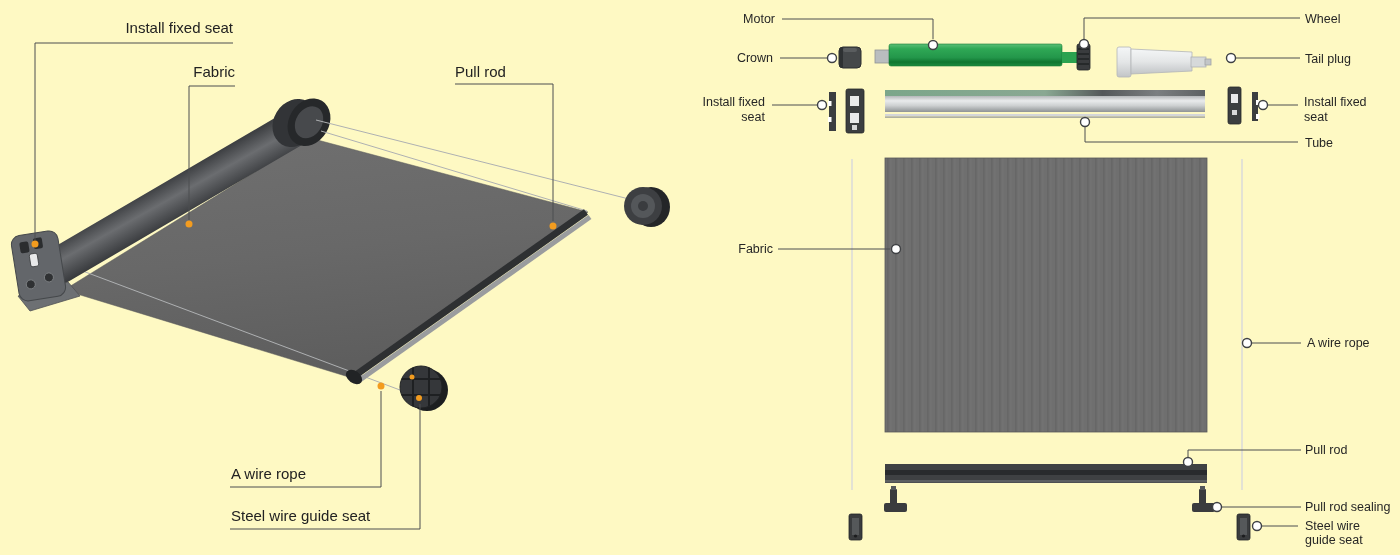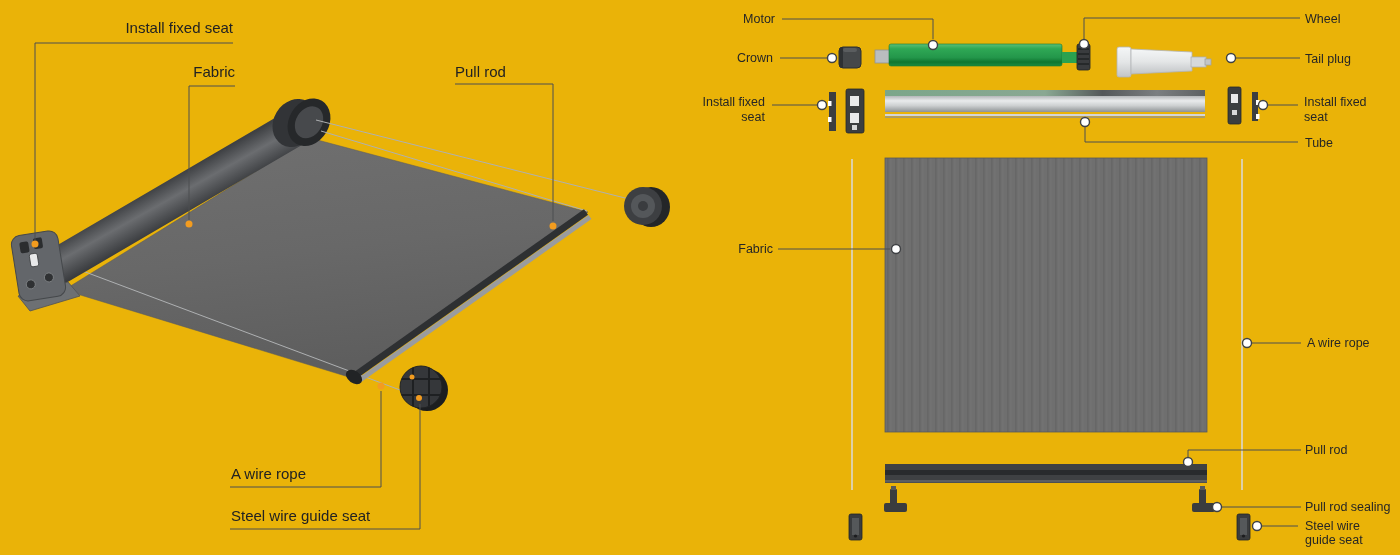--- a/index.html
+++ b/index.html
@@ -1,16 +1,16 @@
 <!DOCTYPE html>
 <html><head>
 <meta charset="utf-8">
 <style>
   html,body{margin:0;padding:0;background:#ffffff;}
-  #stage{position:relative;width:1400px;height:555px;background:#eab308;overflow:hidden;
+  #stage{position:relative;width:1400px;height:555px;background:#fef9c3;overflow:hidden;
          font-family:"Liberation Sans",sans-serif;}
   svg{position:absolute;top:0;display:block;}
   #left-view{left:0;}
   #right-view{left:700px;}
   .lbl-l{font-size:15px;fill:#222222;}
   .lbl-r{font-size:12.5px;fill:#262626;}
   .leader{stroke:#4c4e50;stroke-width:1;fill:none;}
   .marker{fill:#ffffff;stroke:#3f4144;stroke-width:1.4;}
   .wire{stroke:#dadada;stroke-width:1.5;}
   .wire3d{stroke:#aeb0b2;stroke-width:1;}

